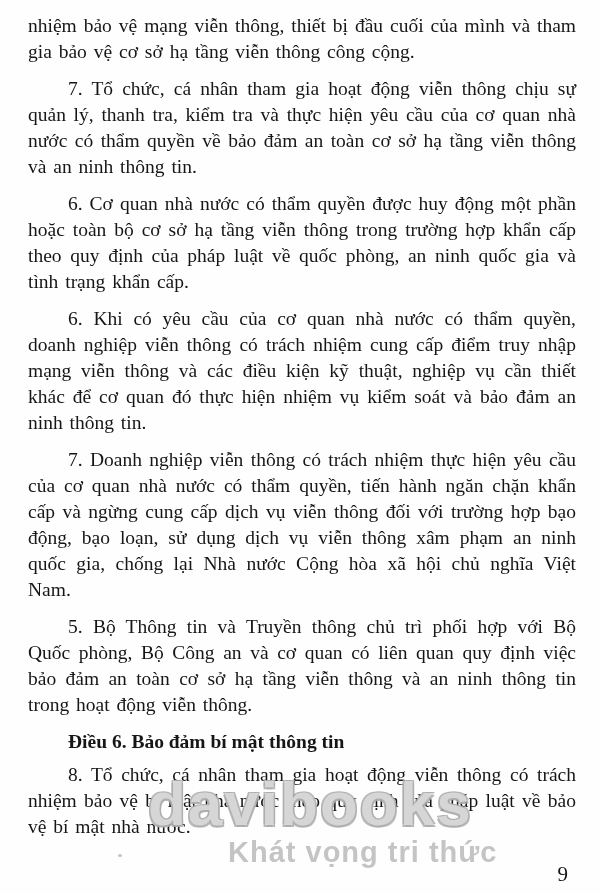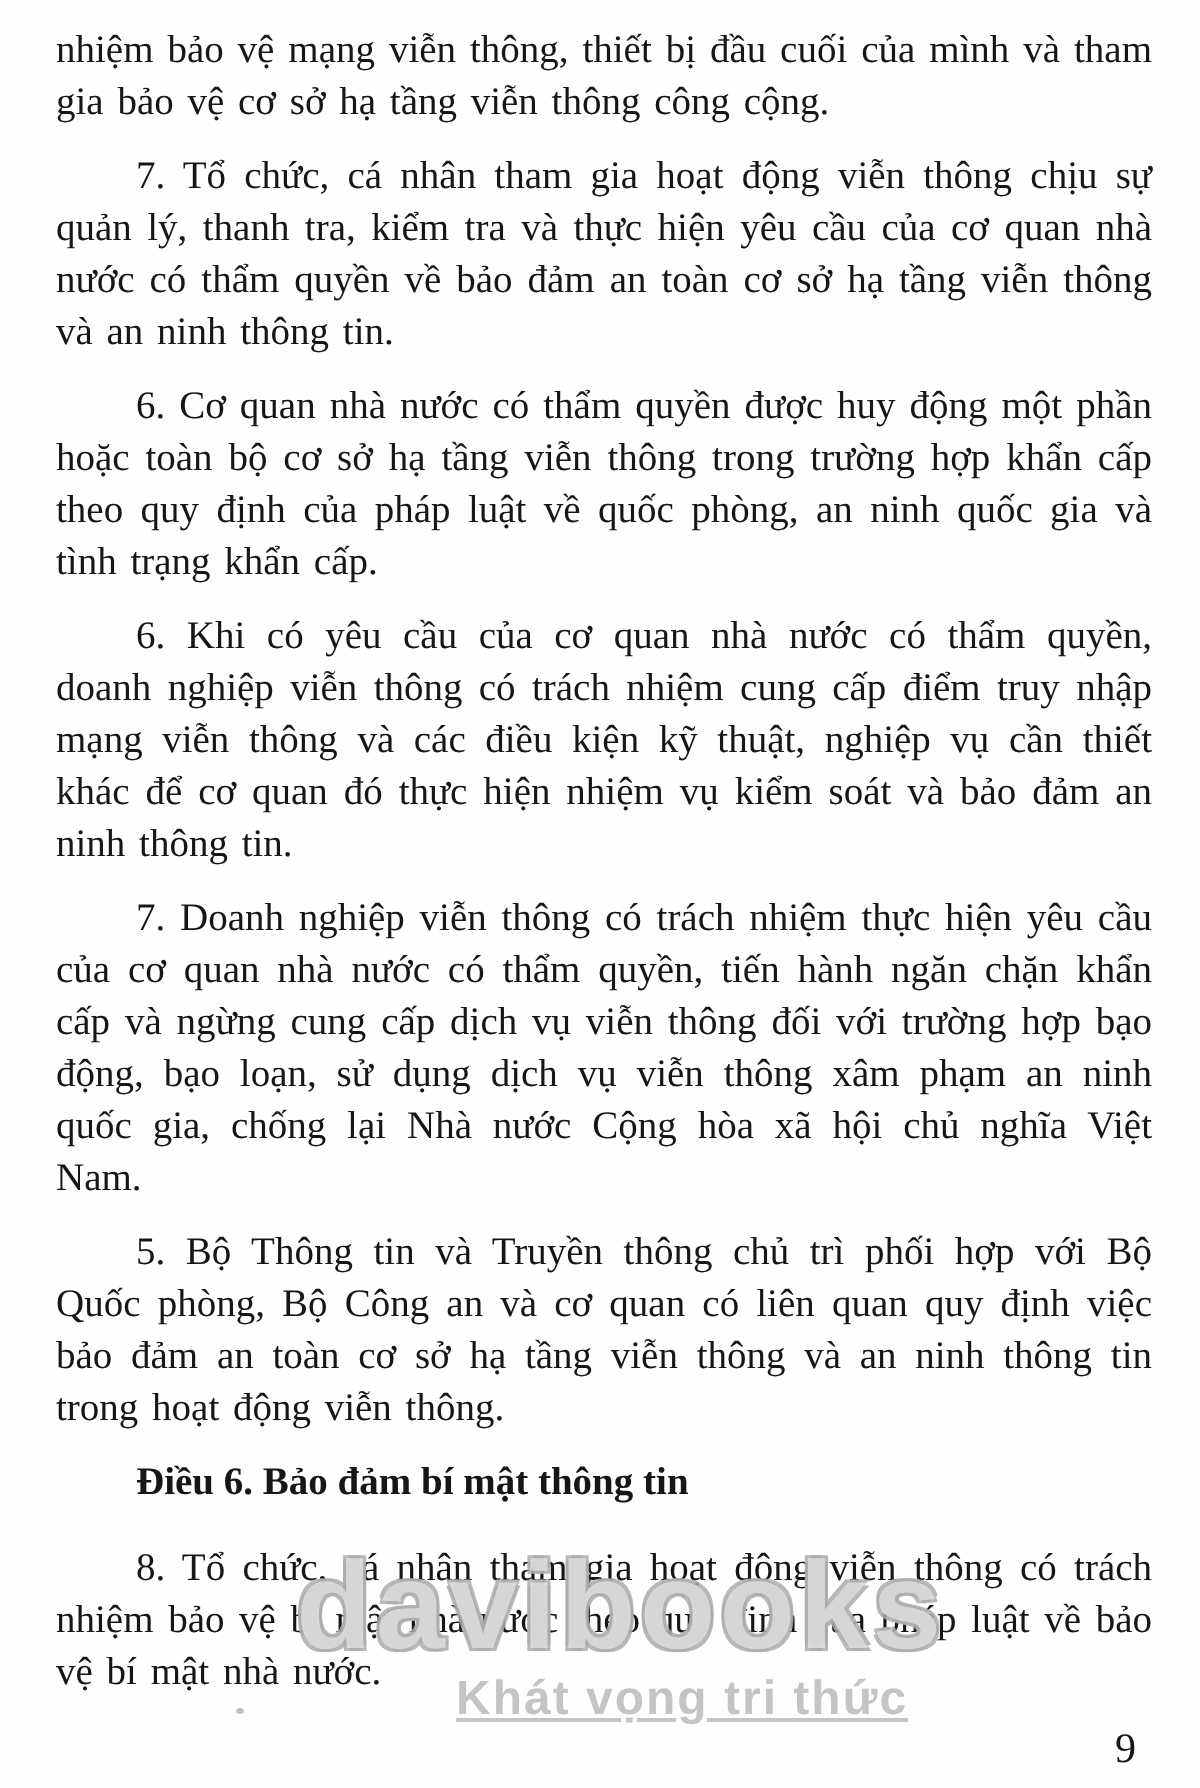--- a/index.html
+++ b/index.html
@@ -27,21 +27,21 @@
     margin: 0 0 11px 0;
     font-size: 19.5px;
     line-height: 26px;
     text-align: justify;
     word-spacing: 2px;
   }
   .content p.indent {
     text-indent: 40px;
   }
   .content h2.article-heading {
-    margin: 0 0 17px 0;
+    margin: 0 0 7px 0;
     font-size: 19.5px;
     line-height: 26px;
     font-weight: bold;
     text-indent: 40px;
   }
   .watermark {
     position: absolute;
     left: 0;
     top: 776px;
     width: 600px;
@@ -63,25 +63,24 @@
        1.5px -1.5px 0 rgba(172,172,172,0.85),
       -1.5px  1.5px 0 rgba(172,172,172,0.85),
        1.5px  1.5px 0 rgba(172,172,172,0.85);
   }
   .wm-tagline {
     position: absolute;
     left: 228px;
     top: 60px;
     font-family: "Liberation Sans", "DejaVu Sans", sans-serif;
     font-weight: bold;
-    font-size: 24px;
+    font-size: 29px;
     letter-spacing: 1px;
     color: rgba(186, 186, 186, 0.85);
     text-shadow: 1px 1px 0 rgba(255,255,255,0.9);
-    text-decoration: underline;
   }
   .page-number {
     position: absolute;
     right: 32px;
     bottom: 8px;
     font-size: 21px;
     line-height: 24px;
     color: #161616;
   }
   .speck {

